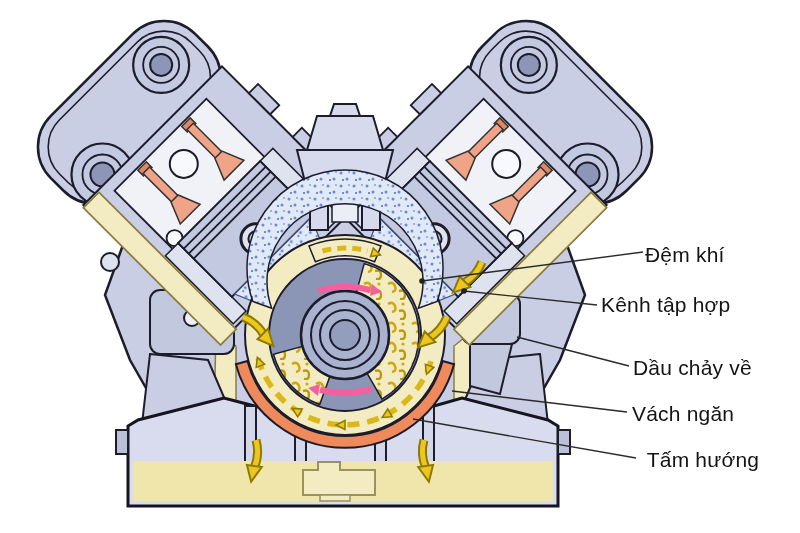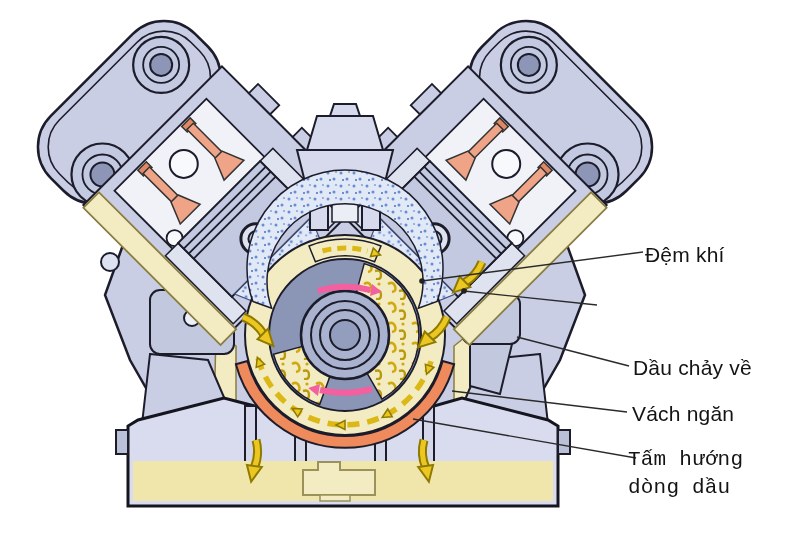--- a/index.html
+++ b/index.html
@@ -5,21 +5,21 @@
   html,body{margin:0;padding:0;background:#fff;}
   #stage{
     position:relative;width:800px;height:533px;background:#fff;overflow:hidden;
     font-family:"Liberation Sans",sans-serif;
   }
   #diagram-svg{position:absolute;left:0;top:0;}
   .callout{
     position:absolute;color:#141414;font-size:21px;line-height:28px;
     white-space:nowrap;letter-spacing:.2px;
   }
-  .callout.two-line{white-space:normal;text-align:left;width:150px;font-family:Liberation Mono, monospace;}
+  .callout.two-line{white-space:normal;text-align:center;width:150px;}
 </style>
 </head>
 <body>
 
 <div id="stage">
 <svg id="diagram-svg" width="800" height="533" viewBox="0 0 800 533">
   <defs>
     <pattern id="dots" width="13" height="13" patternUnits="userSpaceOnUse">
       <rect width="13" height="13" fill="#e1e8f6"></rect>
       <circle cx="3" cy="4" r="1.5" fill="#6a8cd4"></circle>
@@ -187,19 +187,19 @@
     <line x1="464" y1="291" x2="597" y2="305"></line>
     <line x1="517" y1="337" x2="629" y2="366"></line>
     <line x1="452" y1="391" x2="627" y2="412"></line>
     <line x1="413" y1="419" x2="636" y2="458"></line>
   </g>
   <circle cx="422" cy="281" r="2.8" fill="#222"></circle>
   <circle cx="464" cy="291" r="2.8" fill="#222"></circle>
 </svg>
 
 <div class="callout" style="left:645px;top:241px">Đệm khí</div>
+<div class="callout" style="left:601px;top:291px">Kênh tập hợp</div>
 <div class="callout" style="left:632px;top:400px">Vách ngăn</div>
 <div class="callout" style="left:633px;top:354px">Dầu chảy về</div>
 <div class="callout two-line" style="left:628px;top:446px">
   <div>Tấm hướng</div>
-  <div>dòng dầu</div>
 </div>
 </div>
 
 </body></html>

